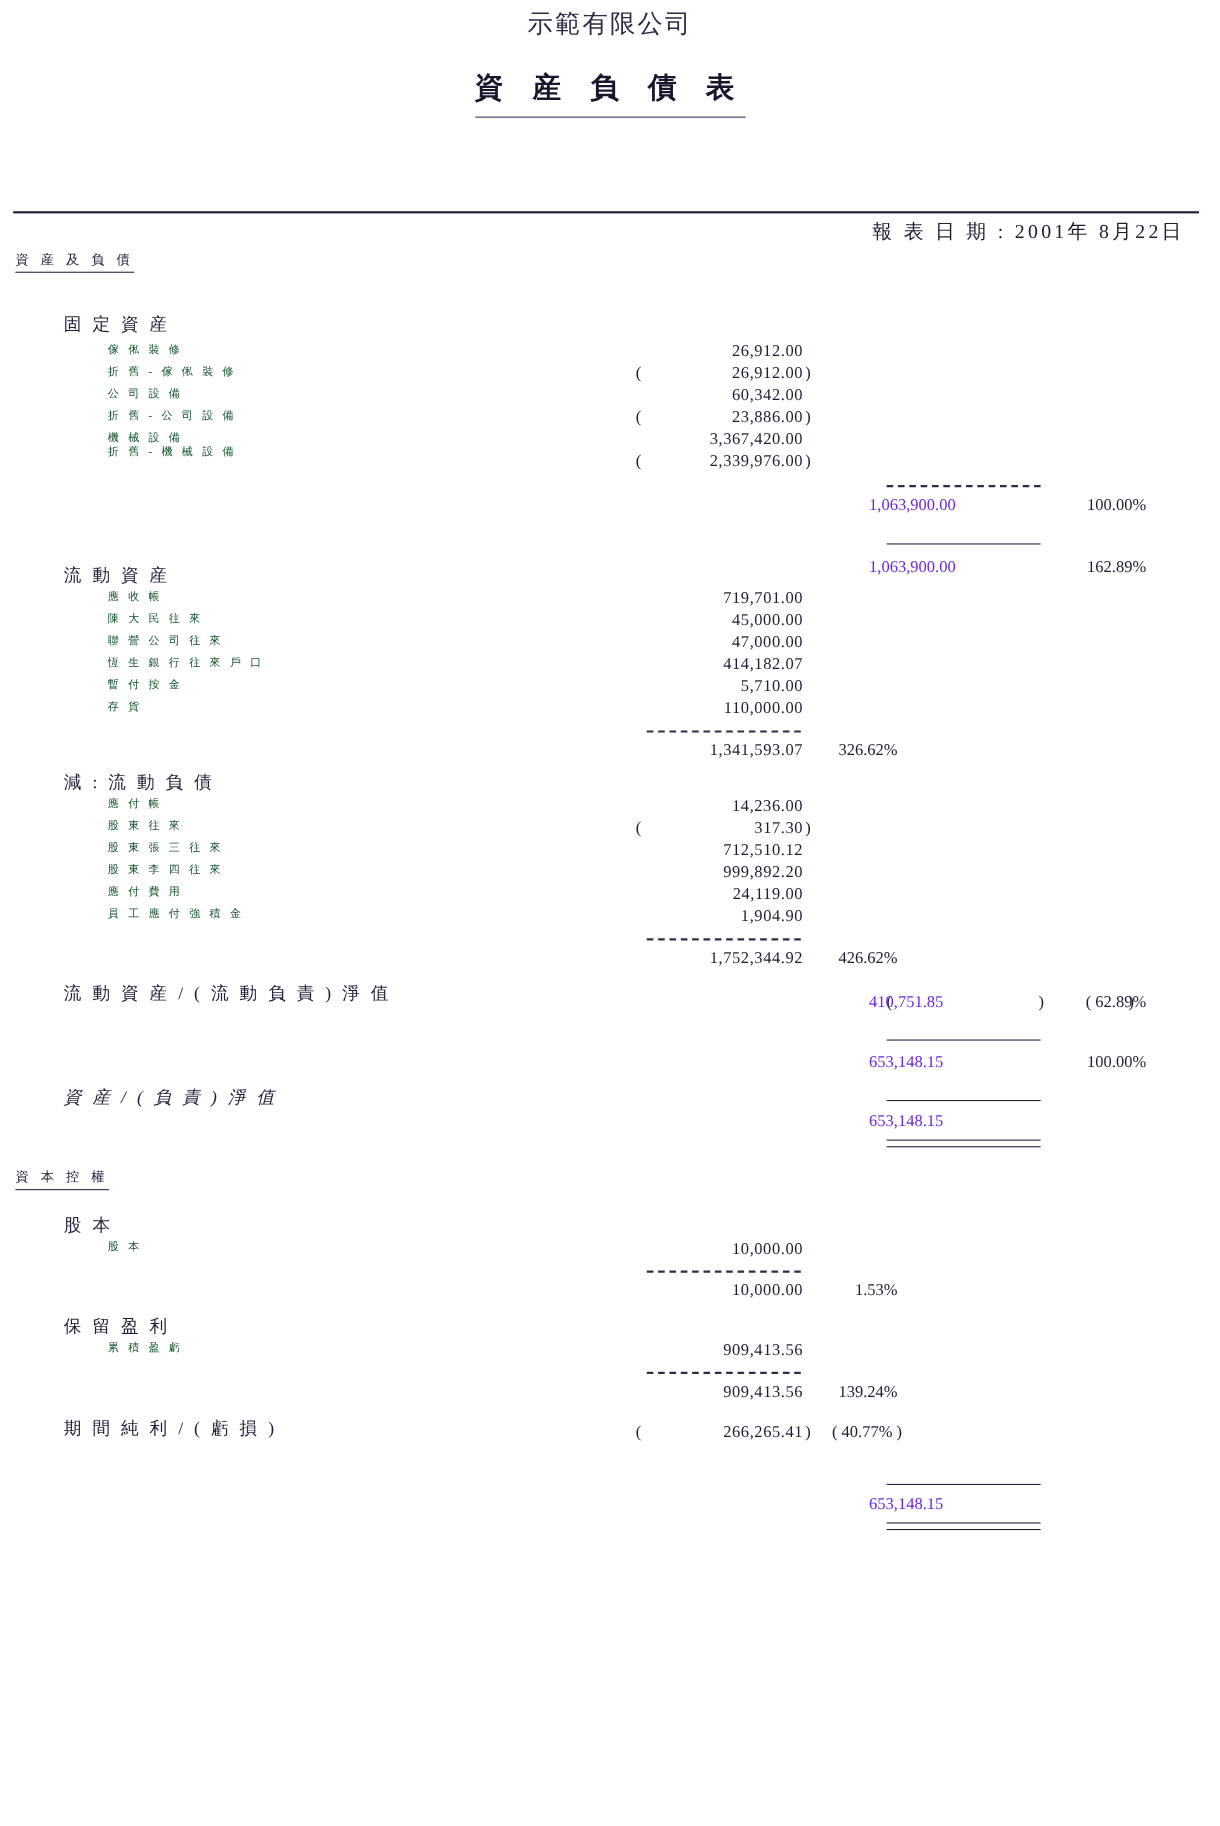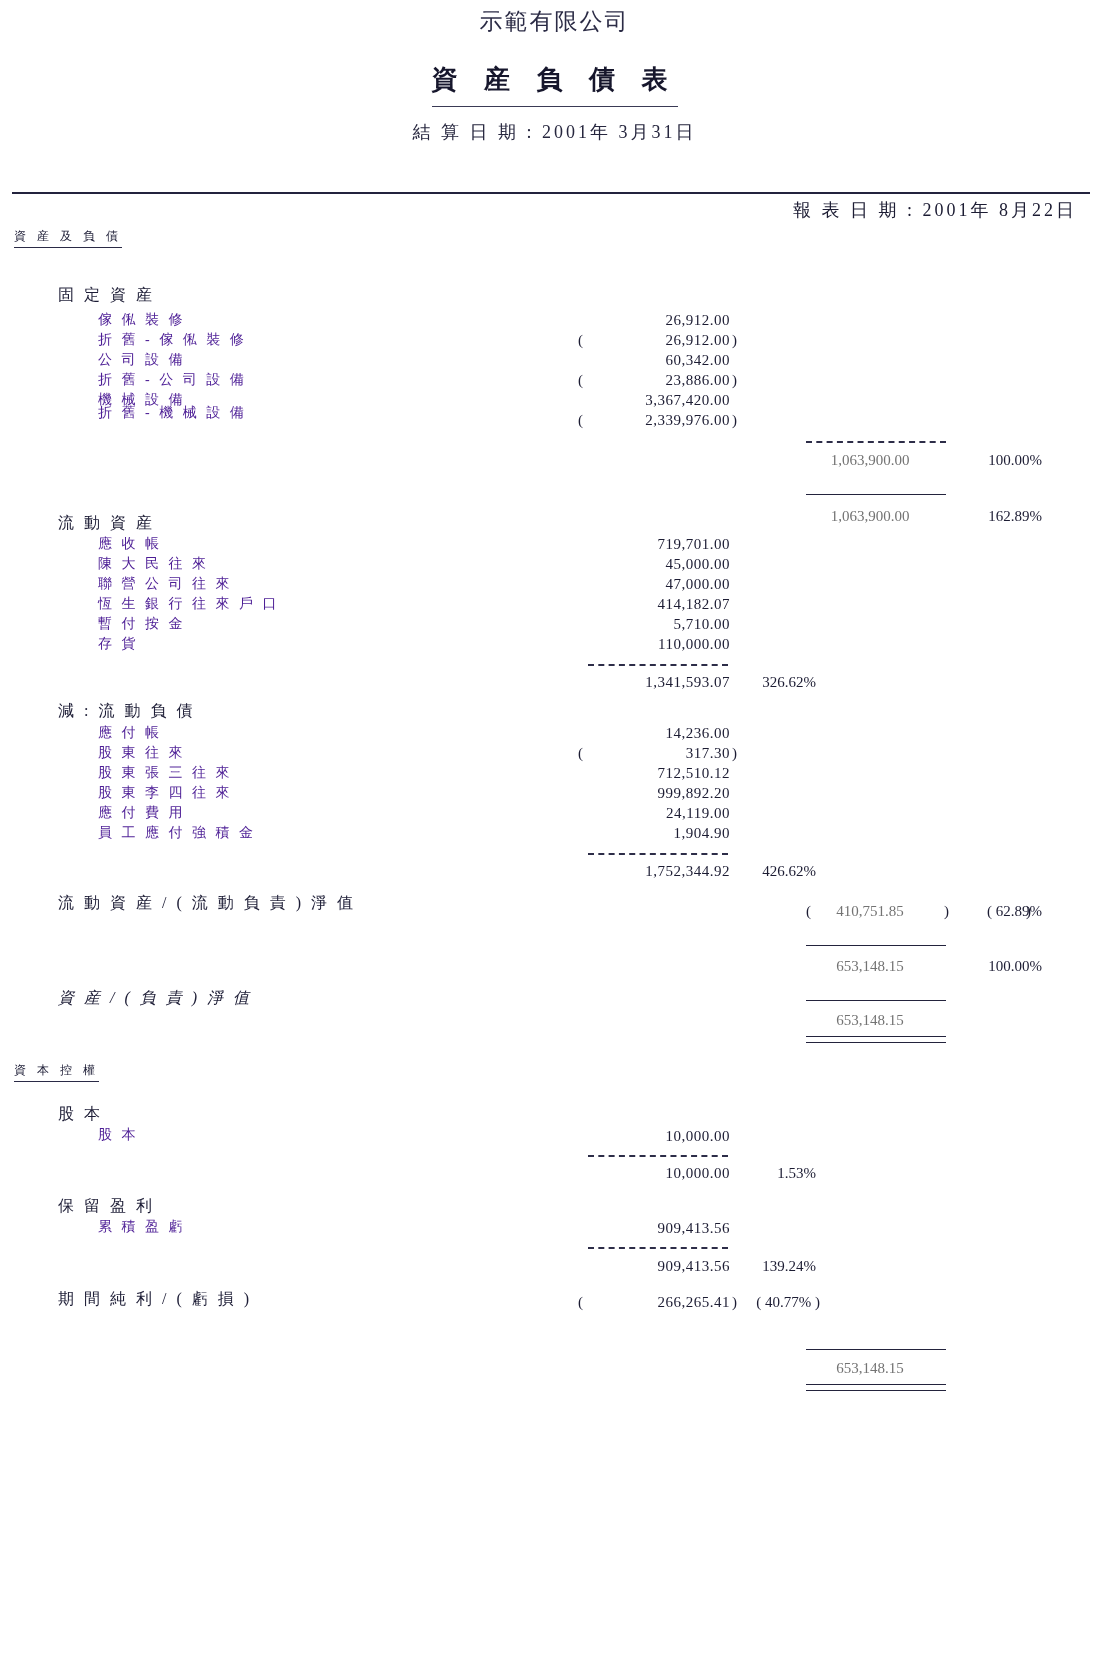--- a/index.html
+++ b/index.html
@@ -91,23 +91,23 @@
     position: absolute;
     left: 58px;
     font-size: 16px;
     letter-spacing: 3px;
     color: #1d1d36;
     white-space: nowrap;
   }
   .item {
     position: absolute;
     left: 98px;
-    font-size: 14px;
-    letter-spacing: 3px;
-    color: #4c1d95;
+    font-size: 10px;
+    letter-spacing: 3px;
+    color: #14532d;
     white-space: nowrap;
   }
   .wide-label {
     position: absolute;
     left: 58px;
     font-size: 16px;
     letter-spacing: 3px;
     color: #1d1d36;
     white-space: nowrap;
   }
@@ -139,23 +139,23 @@
     position: absolute;
     left: 726px;
     width: 90px;
     text-align: right;
     font-size: 15px;
     color: #1c1c33;
   }
   .numB {            
     position: absolute;
     width: 160px;
-    text-align: center;
-    font-size: 15px;
-    color: #737373;
+    text-align: left;
+    font-size: 15px;
+    color: #6d28d9;
     left: 790px;
   }
   .pctB {
     position: absolute;
     left: 946px;
     width: 96px;
     text-align: right;
     font-size: 15px;
     color: #1c1c33;
   }
@@ -207,21 +207,20 @@
     color: #1d1d36;
   }
 </style>
 </head>
 <body>
 
 <div class="page">
 
   <div class="company">示範有限公司</div>
   <div class="doc-title"><span class="u">資 産 負 債 表</span></div>
-  <div class="period">結 算 日 期 : 2001年 3月31日</div>
 
   <div class="rule-top"></div>
   <div class="report-date">報 表 日 期 : 2001年 8月22日</div>
 
   <div class="section-head" style="top:228px;">資 産 及 負 債</div>
 
   <div class="grp" style="top:285px;">固 定 資 産</div>
 
   <div class="item" style="top:311px;">傢 俬 裝 修</div>
   <div class="numA" style="top:312px;">26,912.00</div>

